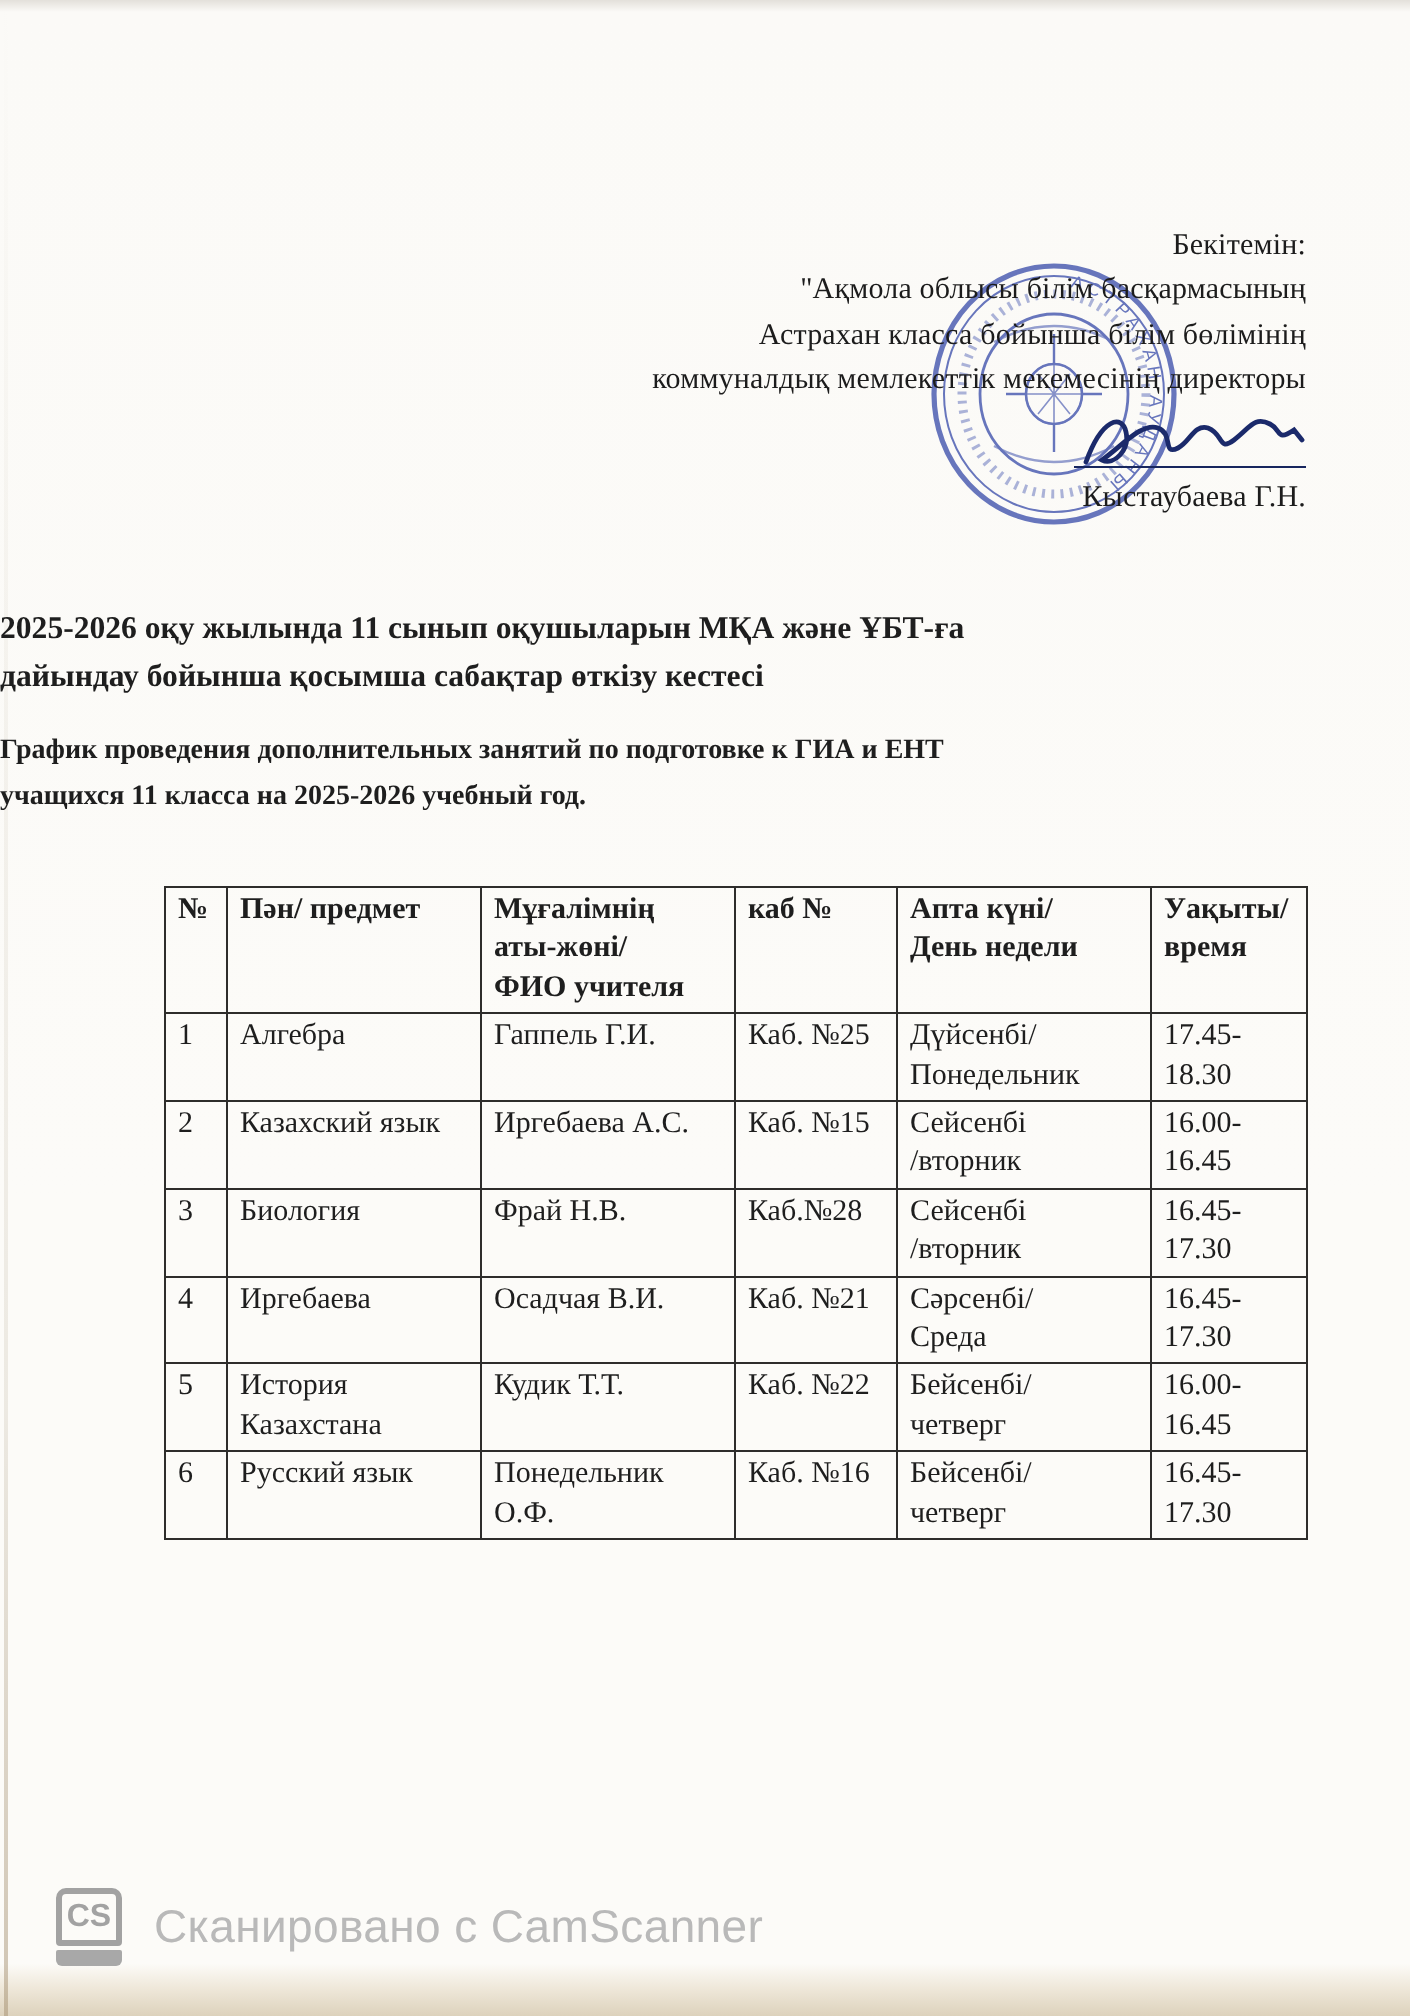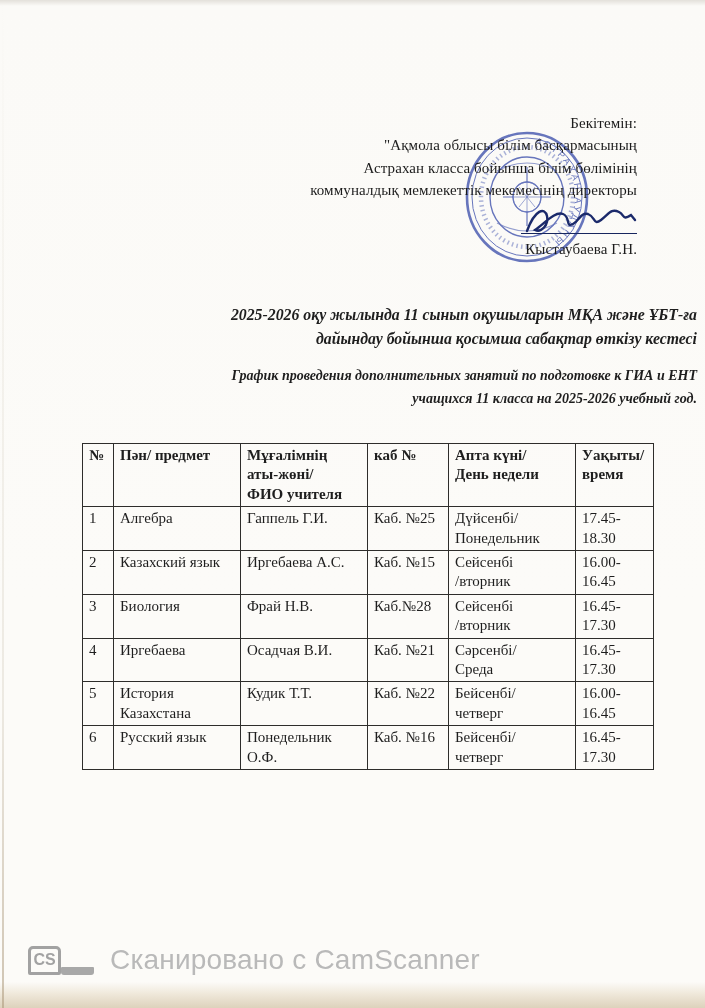--- a/index.html
+++ b/index.html
@@ -17,21 +17,21 @@
     overflow:hidden;
     color:#1e1e1e;
   }
   .paper-edge-left {
     position:absolute; left:2px; top:0; width:2px; height:100%;
     background:linear-gradient(180deg, rgba(190,180,160,0) 0%, rgba(190,180,160,.25) 70%, rgba(170,150,120,.55) 100%);
   }
 
   
   .approval {
-    position:absolute; top:112px; right:68px;
+    position:absolute; top:112px; right:52px;
     text-align:right;
     font-size:15px; line-height:22.4px;
     z-index:3;
     color:#1c1c1c;
     letter-spacing:.1px;
   }
   .approval .sig-row {
     display:flex; justify-content:center; align-items:flex-end;
     margin-top:2px; gap:4px;flex-direction:column;
   }
@@ -45,24 +45,23 @@
   
   .stamp {
     position:absolute; left:463px; top:127px;
     width:128px; height:140px;
     z-index:1; opacity:.8;
   }
 
   
   .title {
     position:absolute; left:0; right:8px;
-    text-align:right; font-weight:bold;
+    text-align:left; font-weight:bold;
     white-space:pre-line;
     z-index:2;
-    font-style:italic;
   }
   .title-kk { top:303px; font-size:15.8px; line-height:24px; }
   .title-ru { top:364px; font-size:14px; line-height:23px; }
 
   
   .schedule {
     position:absolute; left:82px; top:443px;
     width:571px;
     border-collapse:collapse;
     table-layout:fixed;
@@ -80,36 +79,36 @@
   }
   .schedule thead th { font-weight:bold; height:54px; }
   .schedule tbody tr { height:39px; }
 
   
   .watermark {
     position:absolute; left:28px; top:944px;
     display:flex; align-items:center; gap:16px;
     z-index:2;
   }
-  .cs-badge { display:flex; flex-direction:row; align-items:flex-end; }
+  .cs-badge { display:flex; flex-direction:column; align-items:flex-end; }
   .cs-box {
     width:33px; height:29px;
     border:3.5px solid #a2a2a2; border-radius:5px 5px 2px 2px;
     display:flex; align-items:center; justify-content:center;
     font-family:"Liberation Sans", sans-serif;
     font-weight:bold; font-size:16px; color:#a2a2a2;
     letter-spacing:0;
   }
   .cs-bar {
     width:33px; height:8px; margin-top:2px;
     background:#a8a8a8; border-radius:1px 1px 3px 3px;
   }
   .wm-text {
     font-family:"Liberation Sans", sans-serif;
-    font-size:28px; color:#b9b9b9; letter-spacing:.2px;
+    font-size:23px; color:#b9b9b9; letter-spacing:.2px;
   }
 </style>
 </head>
 <body>
 
 <div class="sheet">
   <div class="paper-edge-left"></div>
 
   <div class="stamp">
     <svg width="128" height="140" viewBox="0 0 128 140">

